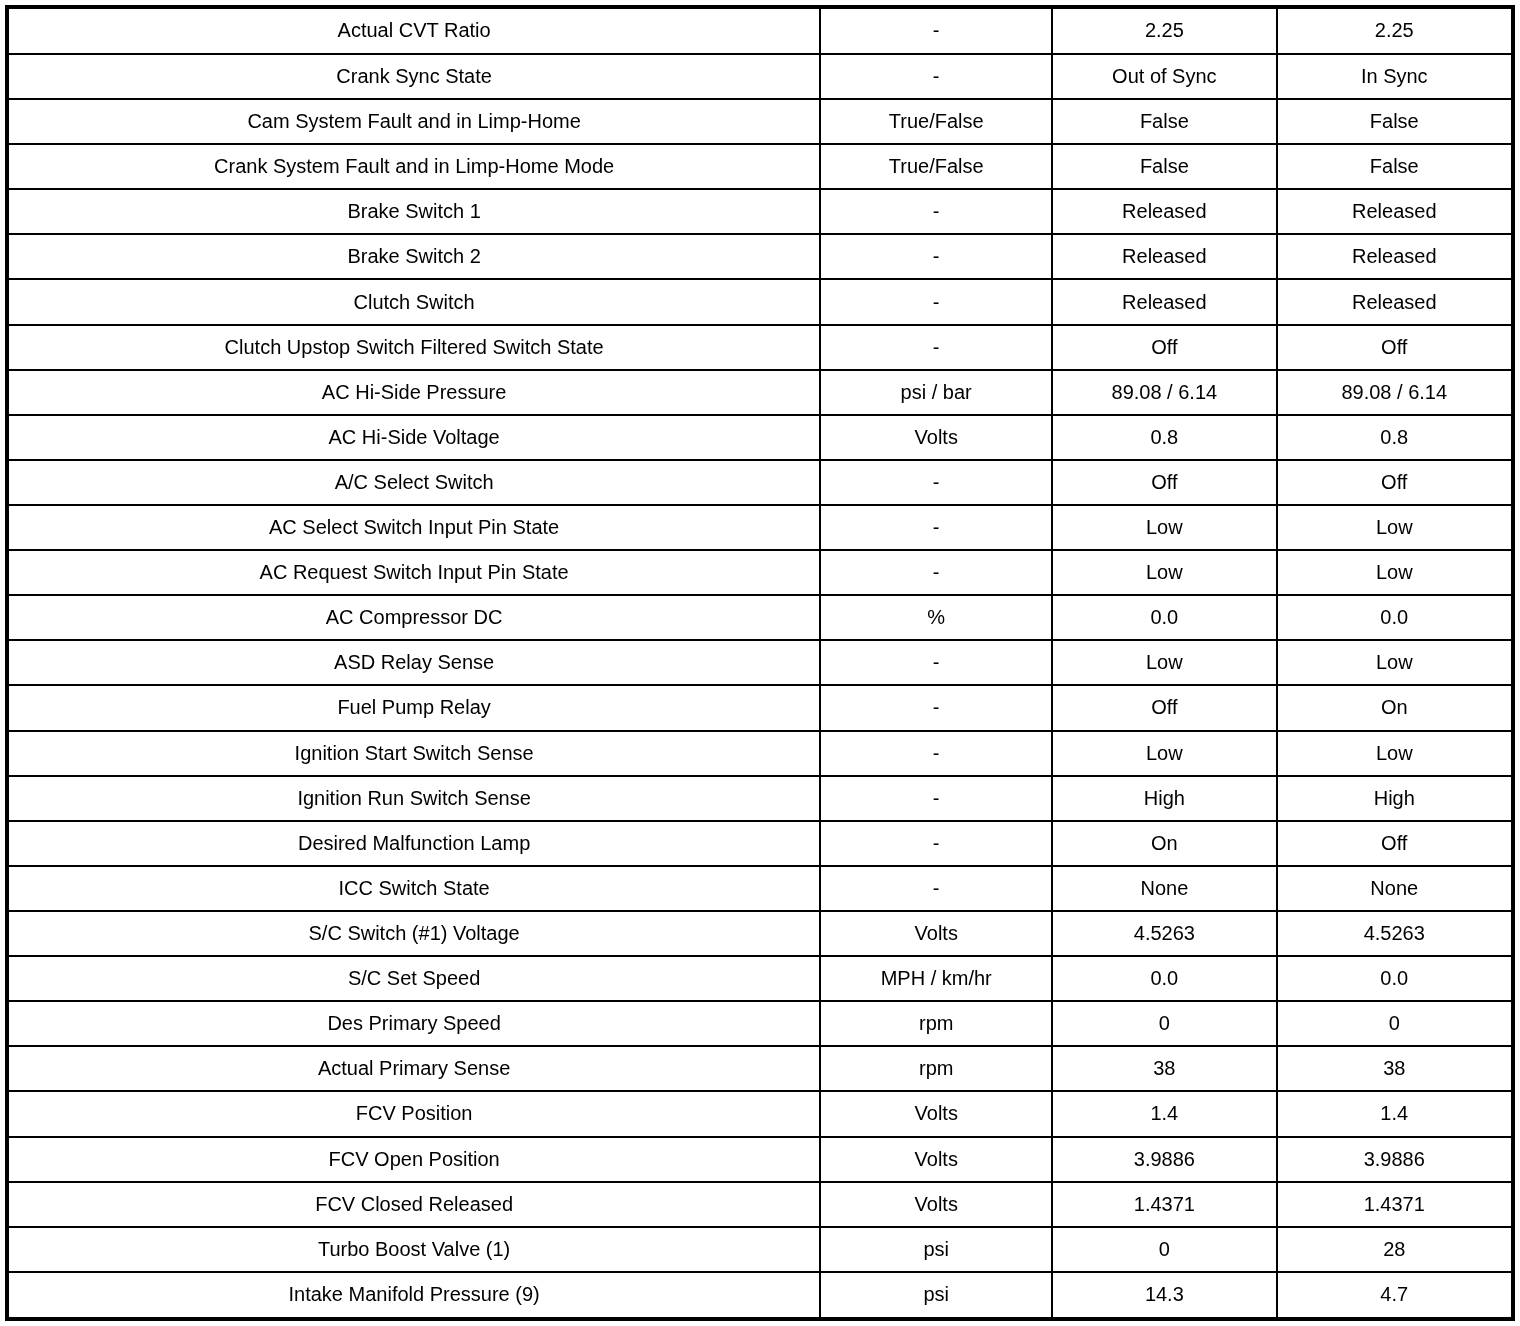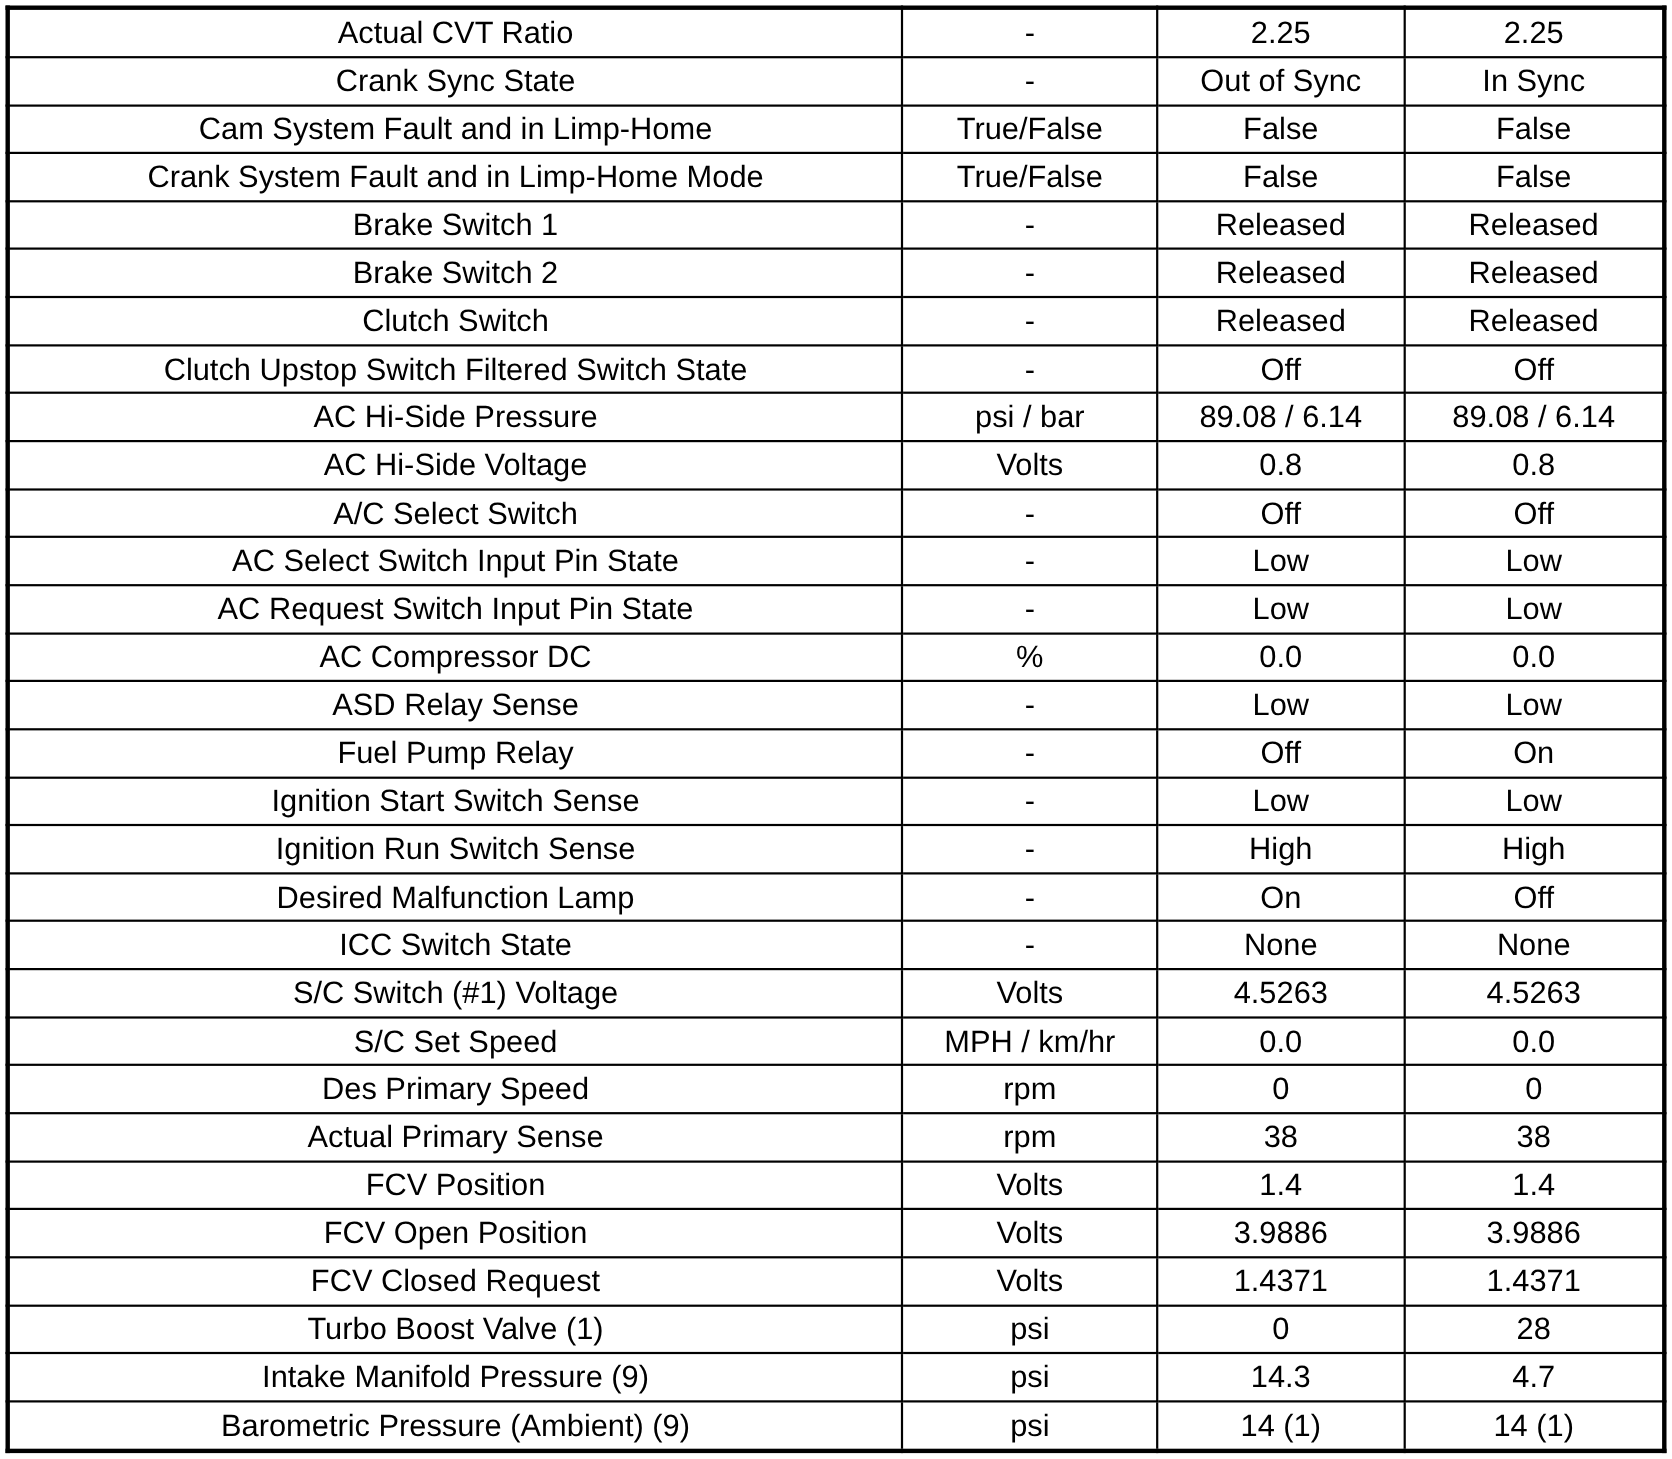--- a/index.html
+++ b/index.html
@@ -18,21 +18,21 @@
     box-sizing: border-box;
     padding: 5px;
   }
   table.data-table {
     width: 100%;
     height: 100%;
     border-collapse: collapse;
     table-layout: fixed;
     border: 4px solid #000000;
     font-family: "Liberation Sans", "DejaVu Sans", sans-serif;
-    font-size: 28px;
+    font-size: 20px;
     color: #000000;
   }
   table.data-table td {
     border: 2px solid #000000;
     text-align: center;
     vertical-align: middle;
     padding: 0 6px;
     overflow: hidden;
     white-space: nowrap;
   }
@@ -203,38 +203,32 @@
           <td>1.4</td>
           <td>1.4</td>
         </tr>
         <tr>
           <td>FCV Open Position</td>
           <td>Volts</td>
           <td>3.9886</td>
           <td>3.9886</td>
         </tr>
         <tr>
-          <td>FCV Closed Request</td>
+          <td>FCV Closed Released</td>
           <td>Volts</td>
           <td>1.4371</td>
           <td>1.4371</td>
         </tr>
         <tr>
           <td>Turbo Boost Valve (1)</td>
           <td>psi</td>
           <td>0</td>
           <td>28</td>
         </tr>
         <tr>
           <td>Intake Manifold Pressure (9)</td>
           <td>psi</td>
           <td>14.3</td>
           <td>4.7</td>
-        </tr>
-        <tr>
-          <td>Barometric Pressure (Ambient) (9)</td>
-          <td>psi</td>
-          <td>14 (1)</td>
-          <td>14 (1)</td>
         </tr>
       </tbody>
   </table>
 </div>
 
 </body></html>

